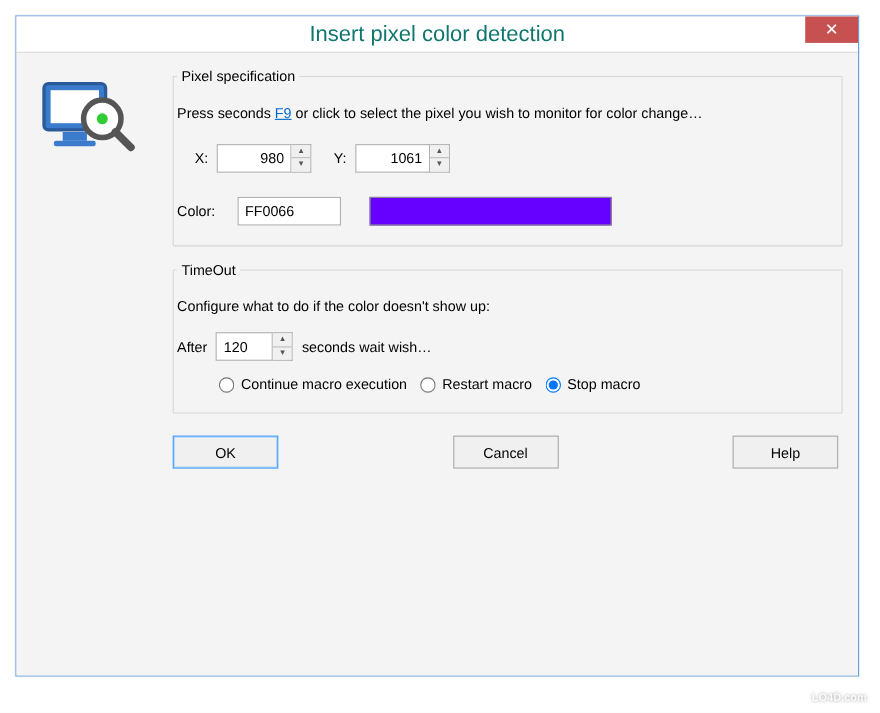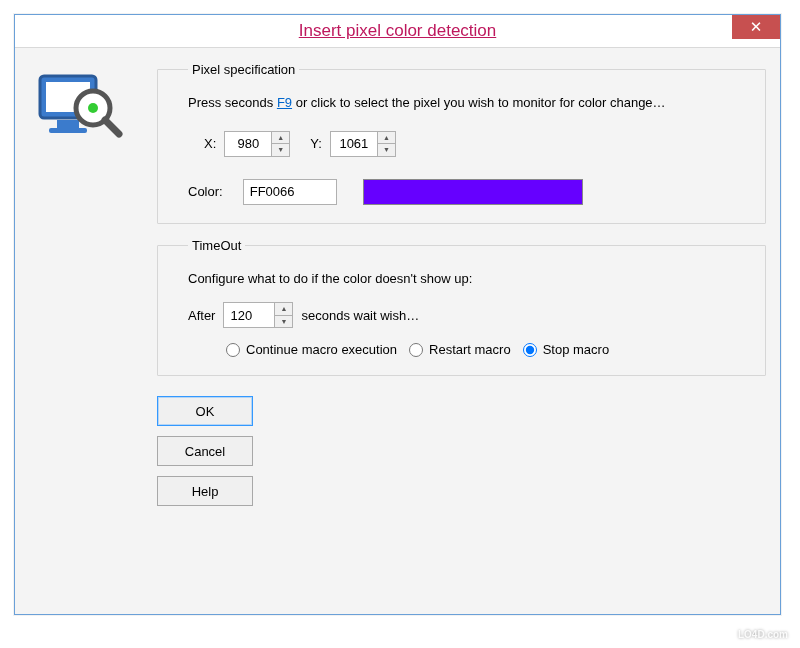--- a/index.html
+++ b/index.html
@@ -25,23 +25,22 @@
 .titlebar {
   height: 33px;
   background: #fff;
   border-bottom: 1px solid #d9d9d9;
   display: flex;
   align-items: center;
   justify-content: center;
   position: relative;
 }
 .titlebar .title {
-  font-size: 17px;
-  color: #be185d;
-  text-decoration: underline;
+  font-size: 20px;
+  color: #0f766e;
 }
 .close-btn {
   position: absolute;
   right: 0;
   top: 0;
   width: 48px;
   height: 24px;
   background: #c75050;
   color: #fff;
   display: flex;
@@ -66,21 +65,21 @@
 }
 .right-col {
   flex: 1;
   display: flex;
   flex-direction: column;
   gap: 14px;
 }
 fieldset {
   border: 1px solid #d6d6d6;
   border-radius: 1px;
-  padding: 16px 18px 18px 30px;
+  padding: 16px 18px 18px 3px;
   background: transparent;
   position: relative;
 }
 legend {
   padding: 0 4px;
   color: #000;
   font-size: 13px;
 }
 .instruction {
   margin-bottom: 18px;
@@ -105,21 +104,21 @@
   align-items: stretch;
 }
 .textfield {
   border: 1px solid #b0b0b0;
   background: #fff;
   height: 26px;
   padding: 0 6px;
   font-size: 13px;
   font-family: inherit;
 }
-.num { width: 48px; text-align: center; }
+.num { width: 68px; text-align: right; }
 .spin {
   display: flex;
   flex-direction: column;
   border: 1px solid #b0b0b0;
   border-left: none;
   width: 18px;
 }
 .spin button {
   flex: 1;
   background: #f0f0f0;
@@ -159,21 +158,20 @@
   gap: 6px;
   cursor: pointer;
 }
 .radio-row input { width: 14px; height: 14px; cursor: pointer; }
 .button-row {
   display: flex;
   justify-content: space-between;
   gap: 10px;
   margin-top: 6px;
   padding-right: 4px;
-  flex-direction: column;
 }
 .button-row button {
   width: 96px;
   height: 30px;
   background: #f0f0f0;
   border: 1px solid #a8a8a8;
   font-family: inherit;
   font-size: 13px;
   cursor: pointer;
 }

